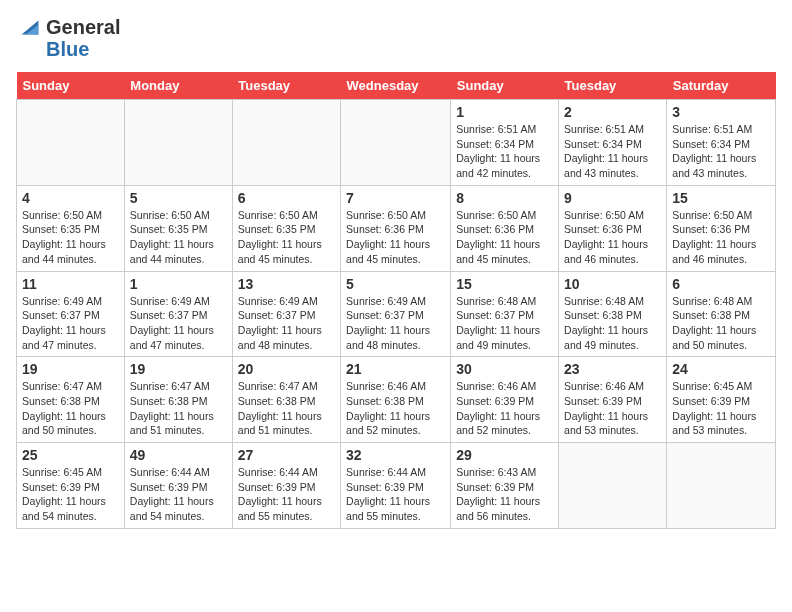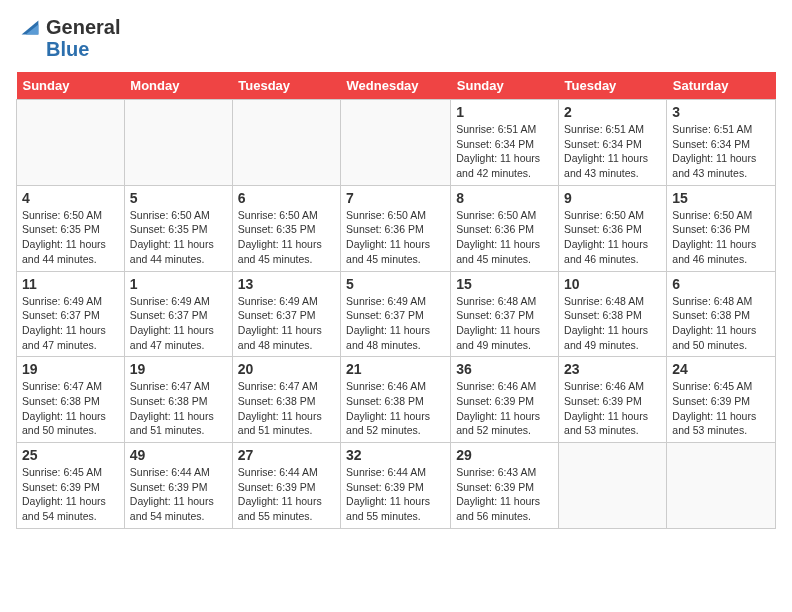--- a/index.html
+++ b/index.html
@@ -241,21 +241,21 @@
 Sunset: 6:38 PM
 Daylight: 11 hours and 51 minutes.</div>
         </td>
         <td>
           <span class="day-num">21</span>
           <div class="cell-info" style="white-space: pre-line;">Sunrise: 6:46 AM
 Sunset: 6:38 PM
 Daylight: 11 hours and 52 minutes.</div>
         </td>
         <td>
-          <span class="day-num">36</span>
+          <span class="day-num">30</span>
           <div class="cell-info" style="white-space: pre-line;">Sunrise: 6:46 AM
 Sunset: 6:39 PM
 Daylight: 11 hours and 52 minutes.</div>
         </td>
         <td>
           <span class="day-num">23</span>
           <div class="cell-info" style="white-space: pre-line;">Sunrise: 6:46 AM
 Sunset: 6:39 PM
 Daylight: 11 hours and 53 minutes.</div>
         </td>

